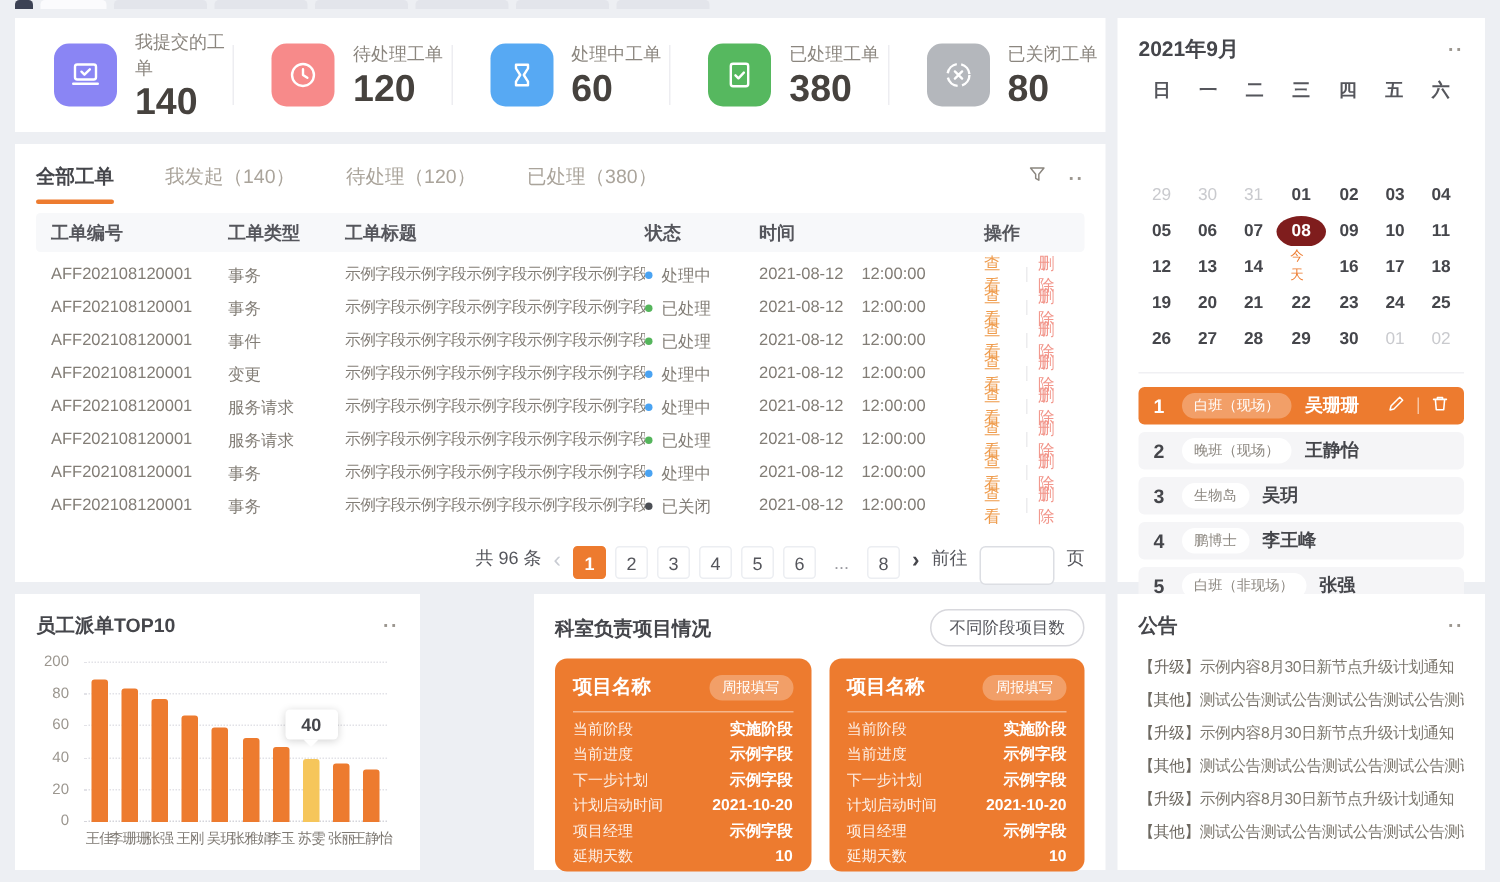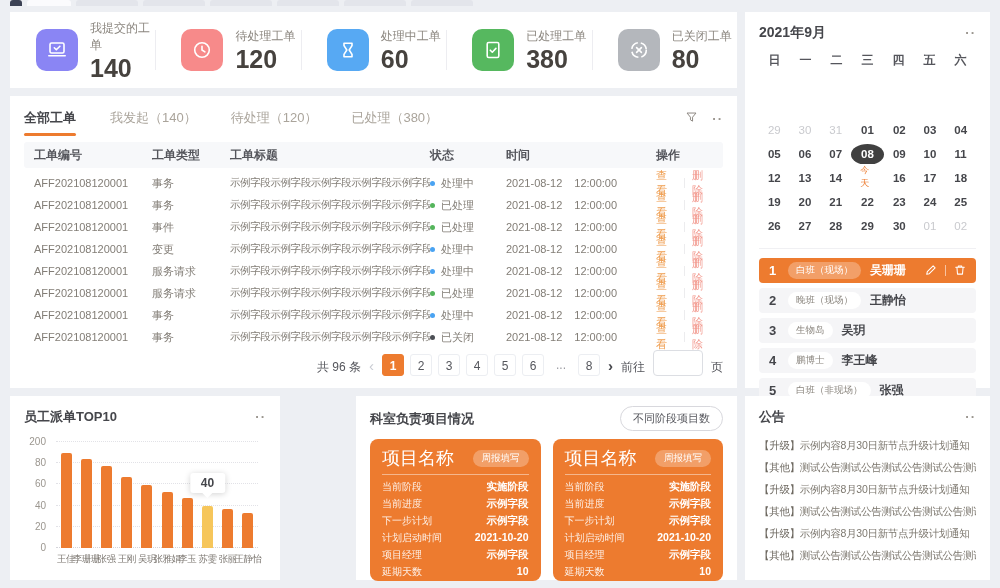--- a/index.html
+++ b/index.html
@@ -43,41 +43,41 @@
   .t-row{height:22px;font-size:11px;color:#827d76;}
   .c-title{font-size:10.5px;white-space:nowrap;overflow:hidden;letter-spacing:-0.4px;}
   .c-status{display:flex;align-items:center;gap:6px;}
   .dot{width:5px;height:5px;border-radius:50%;display:inline-block;flex:0 0 auto;}
   .c-time{display:flex;gap:12px;white-space:nowrap;}
   .c-ops{display:flex;align-items:center;justify-content:flex-start;}
   .op-view{color:#ef9c4d;cursor:pointer;}
   .op-del{color:#f2968b;cursor:pointer;}
   .op-sep{width:1px;height:10px;background:#ececee;margin:0 7px;}
 
-  .pager{display:flex;align-items:flex-end;justify-content:flex-end;gap:8px;margin-top:6px;font-size:12px;color:#55565c;}
+  .pager{display:flex;align-items:flex-start;justify-content:flex-end;gap:8px;margin-top:20px;font-size:12px;color:#55565c;}
   .page{min-width:22px;height:22px;line-height:22px;text-align:center;background:#fff;border:1px solid #eceef2;border-radius:3px;font-size:12px;color:#55565c;box-sizing:border-box;cursor:pointer;}
   .page.active{background:#ED7B2F;border-color:#ED7B2F;color:#fff;font-weight:bold;}
   .page.ellipsis{border:none;background:transparent;color:#9a9aa0;}
   .pg-arrow{font-size:15px;line-height:20px;cursor:pointer;}
   .pg-prev{color:#c8cbd2;}
   .pg-next{color:#45464b;font-weight:bold;}
   .goto-input{width:44px;height:22px;border:1px solid #dcdee3;border-radius:4px;outline:none;font-size:12px;text-align:center;}
   .pages-host{display:flex;gap:6px;align-items:center;}
 
   
   .side-panel{left:745px;top:12px;width:245px;height:376px;padding:12px 14px;}
   .panel-head{display:flex;align-items:center;justify-content:space-between;}
   .cal-title{font-size:14px;font-weight:bold;color:#45464b;}
   .cal-headrow,.cal-days{display:grid;grid-template-columns:repeat(7,1fr);margin-top:44px;}
   .cal-headrow{margin-top:10px;height:22px;}
   .cal-dow{font-size:12px;font-weight:bold;color:#55565c;text-align:center;}
   .cal-cell{height:24px;display:flex;align-items:center;justify-content:center;position:relative;cursor:pointer;}
   .day-num{font-size:11.5px;font-weight:bold;color:#45464b;}
   .cal-cell.muted .day-num{color:#c9cace;font-weight:normal;}
-  .cal-cell.today .day-num{width:33px;height:21px;border-radius:50%;background:#404040;color:#fff;display:flex;align-items:center;justify-content:center;}
+  .cal-cell.today .day-num{width:33px;height:21px;border-radius:50%;background:#7f1d1d;color:#fff;display:flex;align-items:center;justify-content:center;}
   .today-badge{position:absolute;top:22px;left:50%;transform:translateX(-50%);font-size:9px;color:#ED7B2F;z-index:2;background:#fff;padding:0 1px;}
   .side-divider{border-top:1px solid #f0f0f3;margin:10px 0 9px;}
 
   .duty-row{height:25px;margin-bottom:5px;border-radius:4px;background:#f5f5f7;display:flex;align-items:center;gap:9px;padding:0 10px;box-sizing:border-box;cursor:pointer;}
   .duty-num{font-size:13px;font-weight:bold;color:#45464b;width:10px;}
   .duty-tag{background:#fff;color:#8b867f;font-size:9.5px;padding:2px 8px;border-radius:9px;white-space:nowrap;}
   .duty-name{font-size:12px;font-weight:bold;color:#45464b;}
   .duty-row.active{background:#ED7B2F;}
   .duty-row.active .duty-num,.duty-row.active .duty-name{color:#fff;}
   .duty-row.active .duty-tag{background:rgba(255,255,255,.28);color:#fff;}
@@ -99,21 +99,21 @@
   .xlabel{position:absolute;top:100%;margin-top:5px;left:50%;transform:translateX(-50%);font-size:9.5px;color:#7d7872;white-space:nowrap;letter-spacing:-0.5px;}
   .chart-tooltip{position:absolute;left:50%;transform:translateX(-50%);background:#fff;border-radius:3px;box-shadow:0 1px 6px rgba(0,0,0,.18);padding:3px 11px;font-size:12px;font-weight:bold;color:#45464b;z-index:3;}
   .chart-tooltip::after{content:'';position:absolute;top:100%;left:50%;transform:translateX(-50%);border:5px solid transparent;border-top-color:#fff;}
 
   
   .proj-panel{left:356px;top:396px;width:381px;height:184px;padding:10px 14px;}
   .proj-btn{border:1px solid #d8d8dd;border-radius:13px;background:#fff;font-size:11px;color:#55565c;padding:4px 12px;cursor:pointer;font-family:inherit;}
   .proj-cards{display:flex;gap:12px;margin-top:8px;}
   .proj-card{flex:1;background:#ED7B2F;border-radius:8px;padding:8px 12px;color:#fff;box-sizing:border-box;height:142px;}
   .pc-head{display:flex;align-items:center;justify-content:space-between;height:22px;}
-  .pc-name{font-size:18px;font-weight:normal;}
+  .pc-name{font-size:13px;font-weight:bold;}
   .pc-badge{background:rgba(255,255,255,.28);font-size:9.5px;padding:2px 9px;border-radius:10px;cursor:pointer;}
   .pc-divider{border-top:1px solid rgba(255,255,255,.45);margin:5px 0 3px;}
   .pc-field{display:flex;justify-content:space-between;align-items:center;line-height:17px;}
   .pc-label{font-size:10px;color:rgba(255,255,255,.88);}
   .pc-value{font-size:10.5px;font-weight:bold;color:#fff;}
 
   
   .ann-panel{left:745px;top:396px;width:245px;height:184px;padding:12px 14px;}
   .ann-list{margin-top:8px;}
   .ann-item{line-height:22px;font-size:10.5px;letter-spacing:-0.3px;white-space:nowrap;overflow:hidden;cursor:pointer;}

